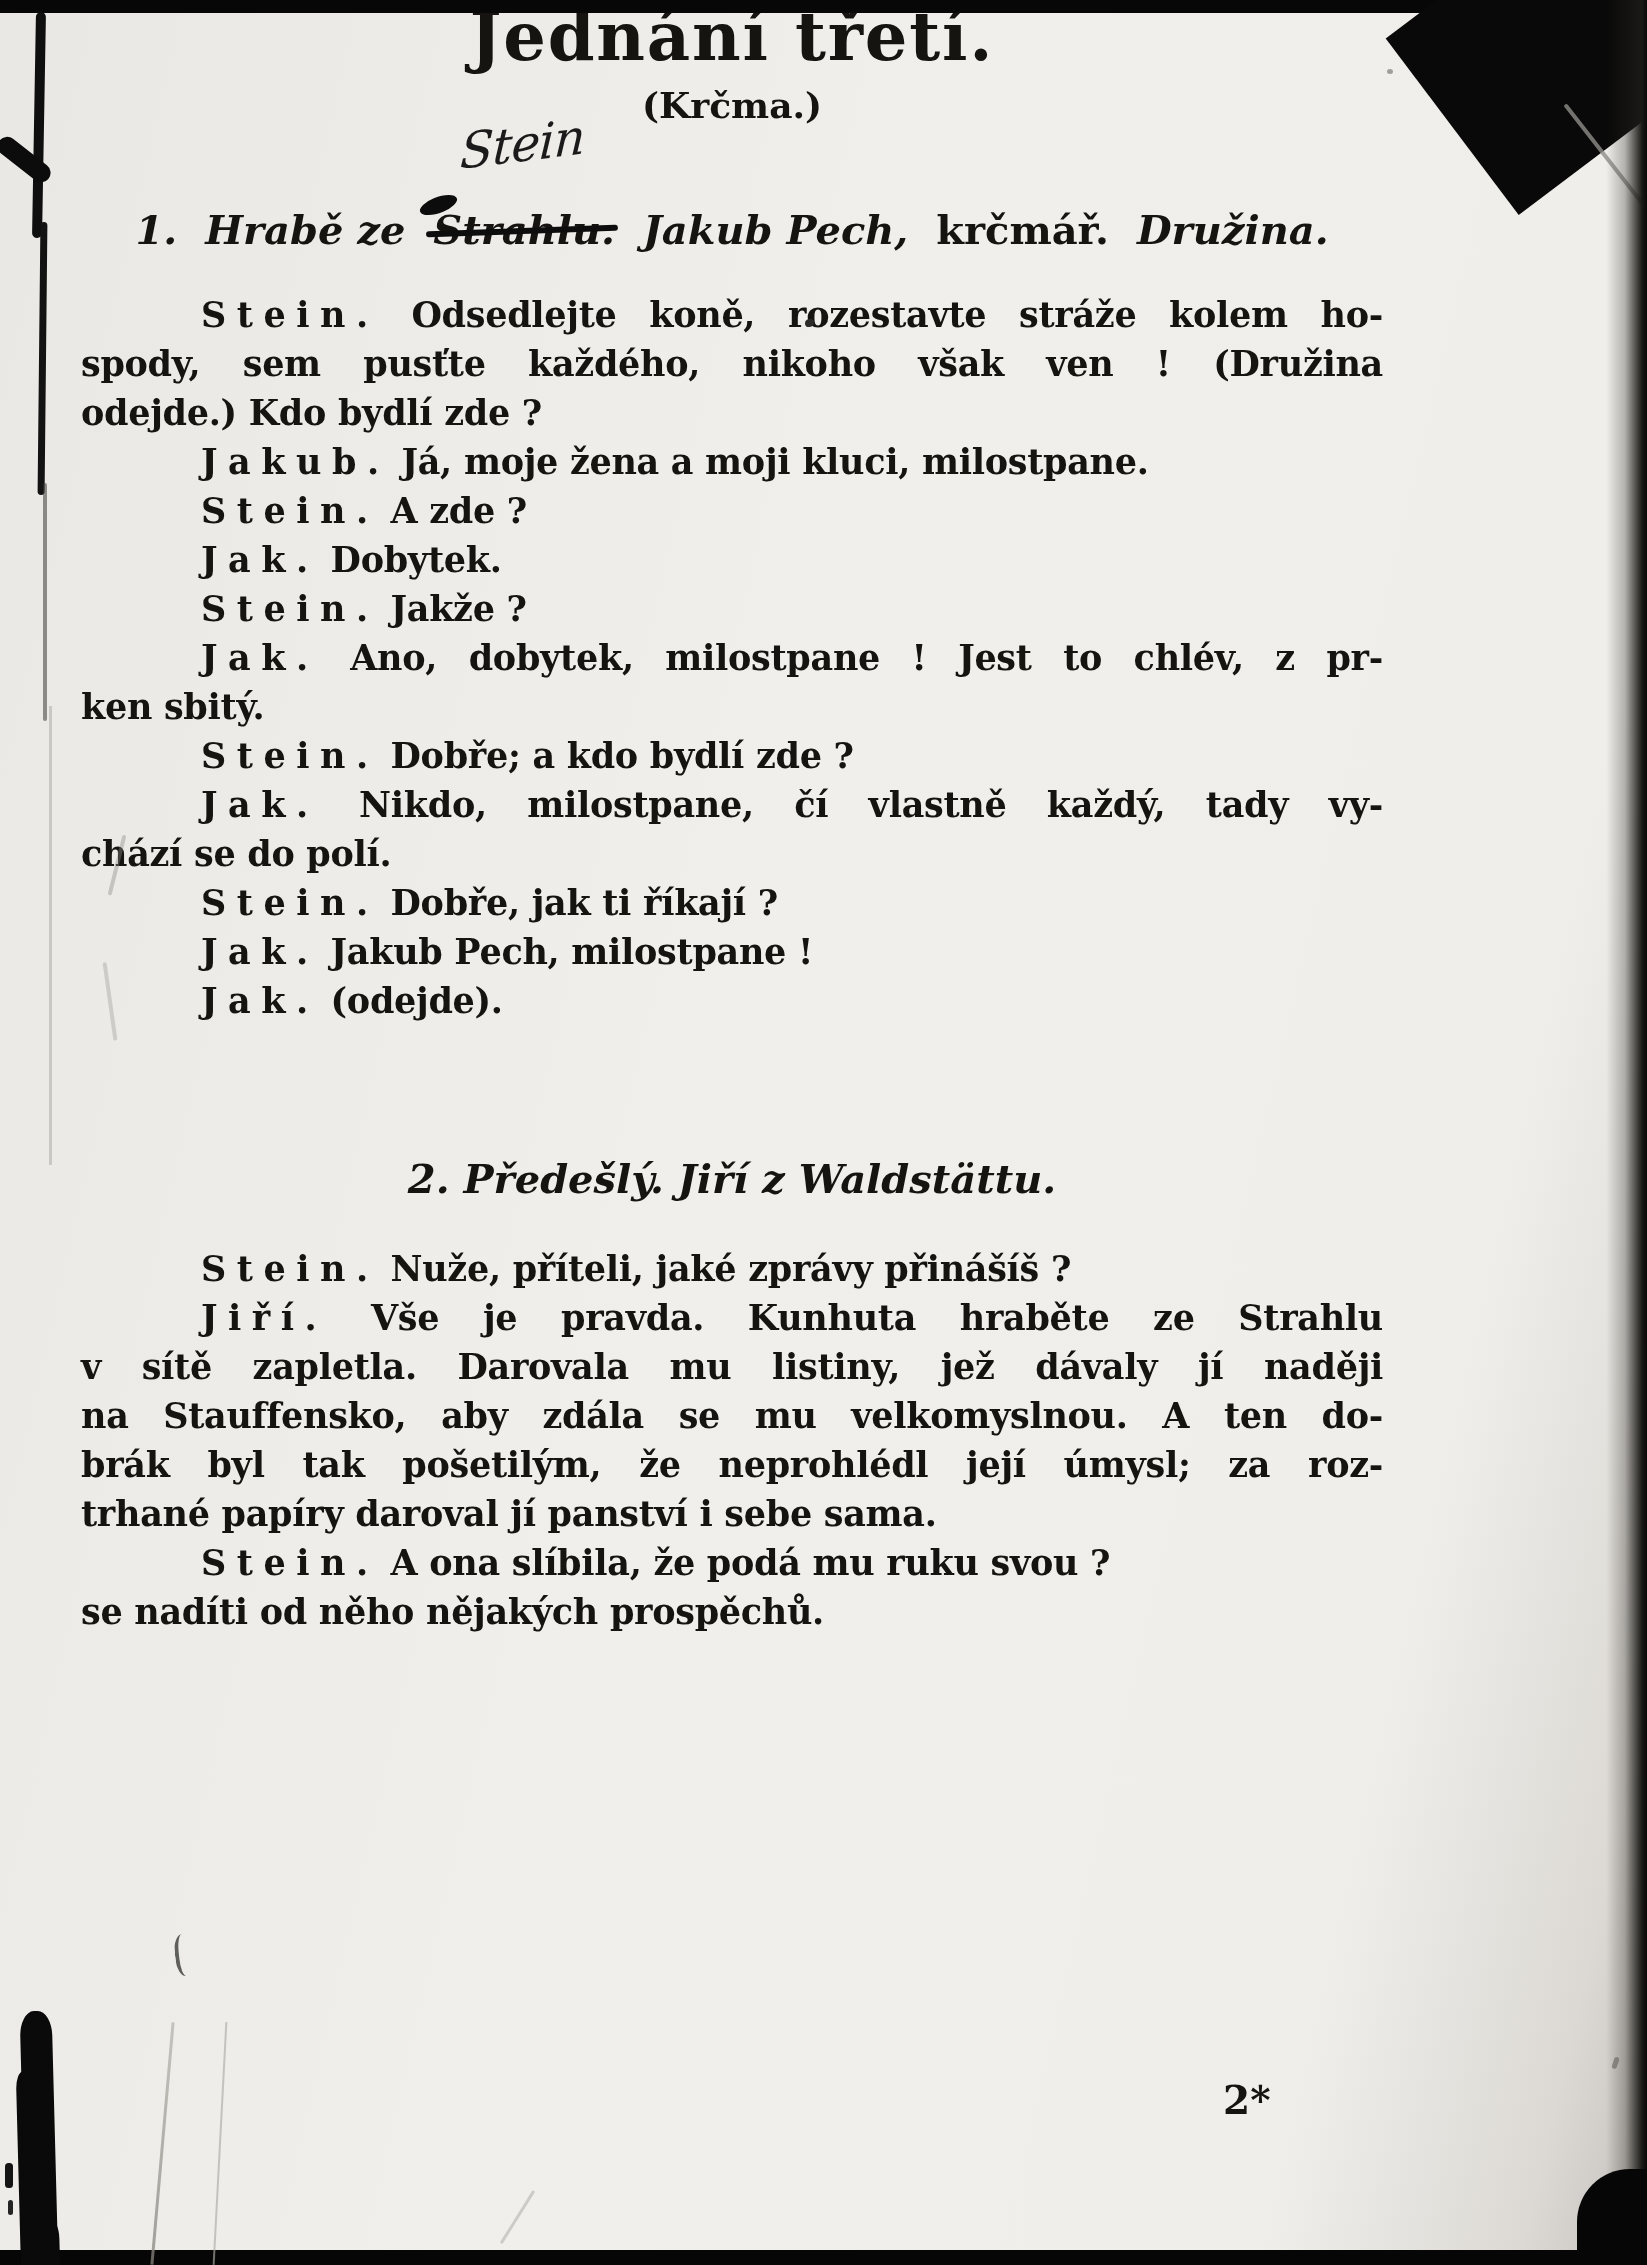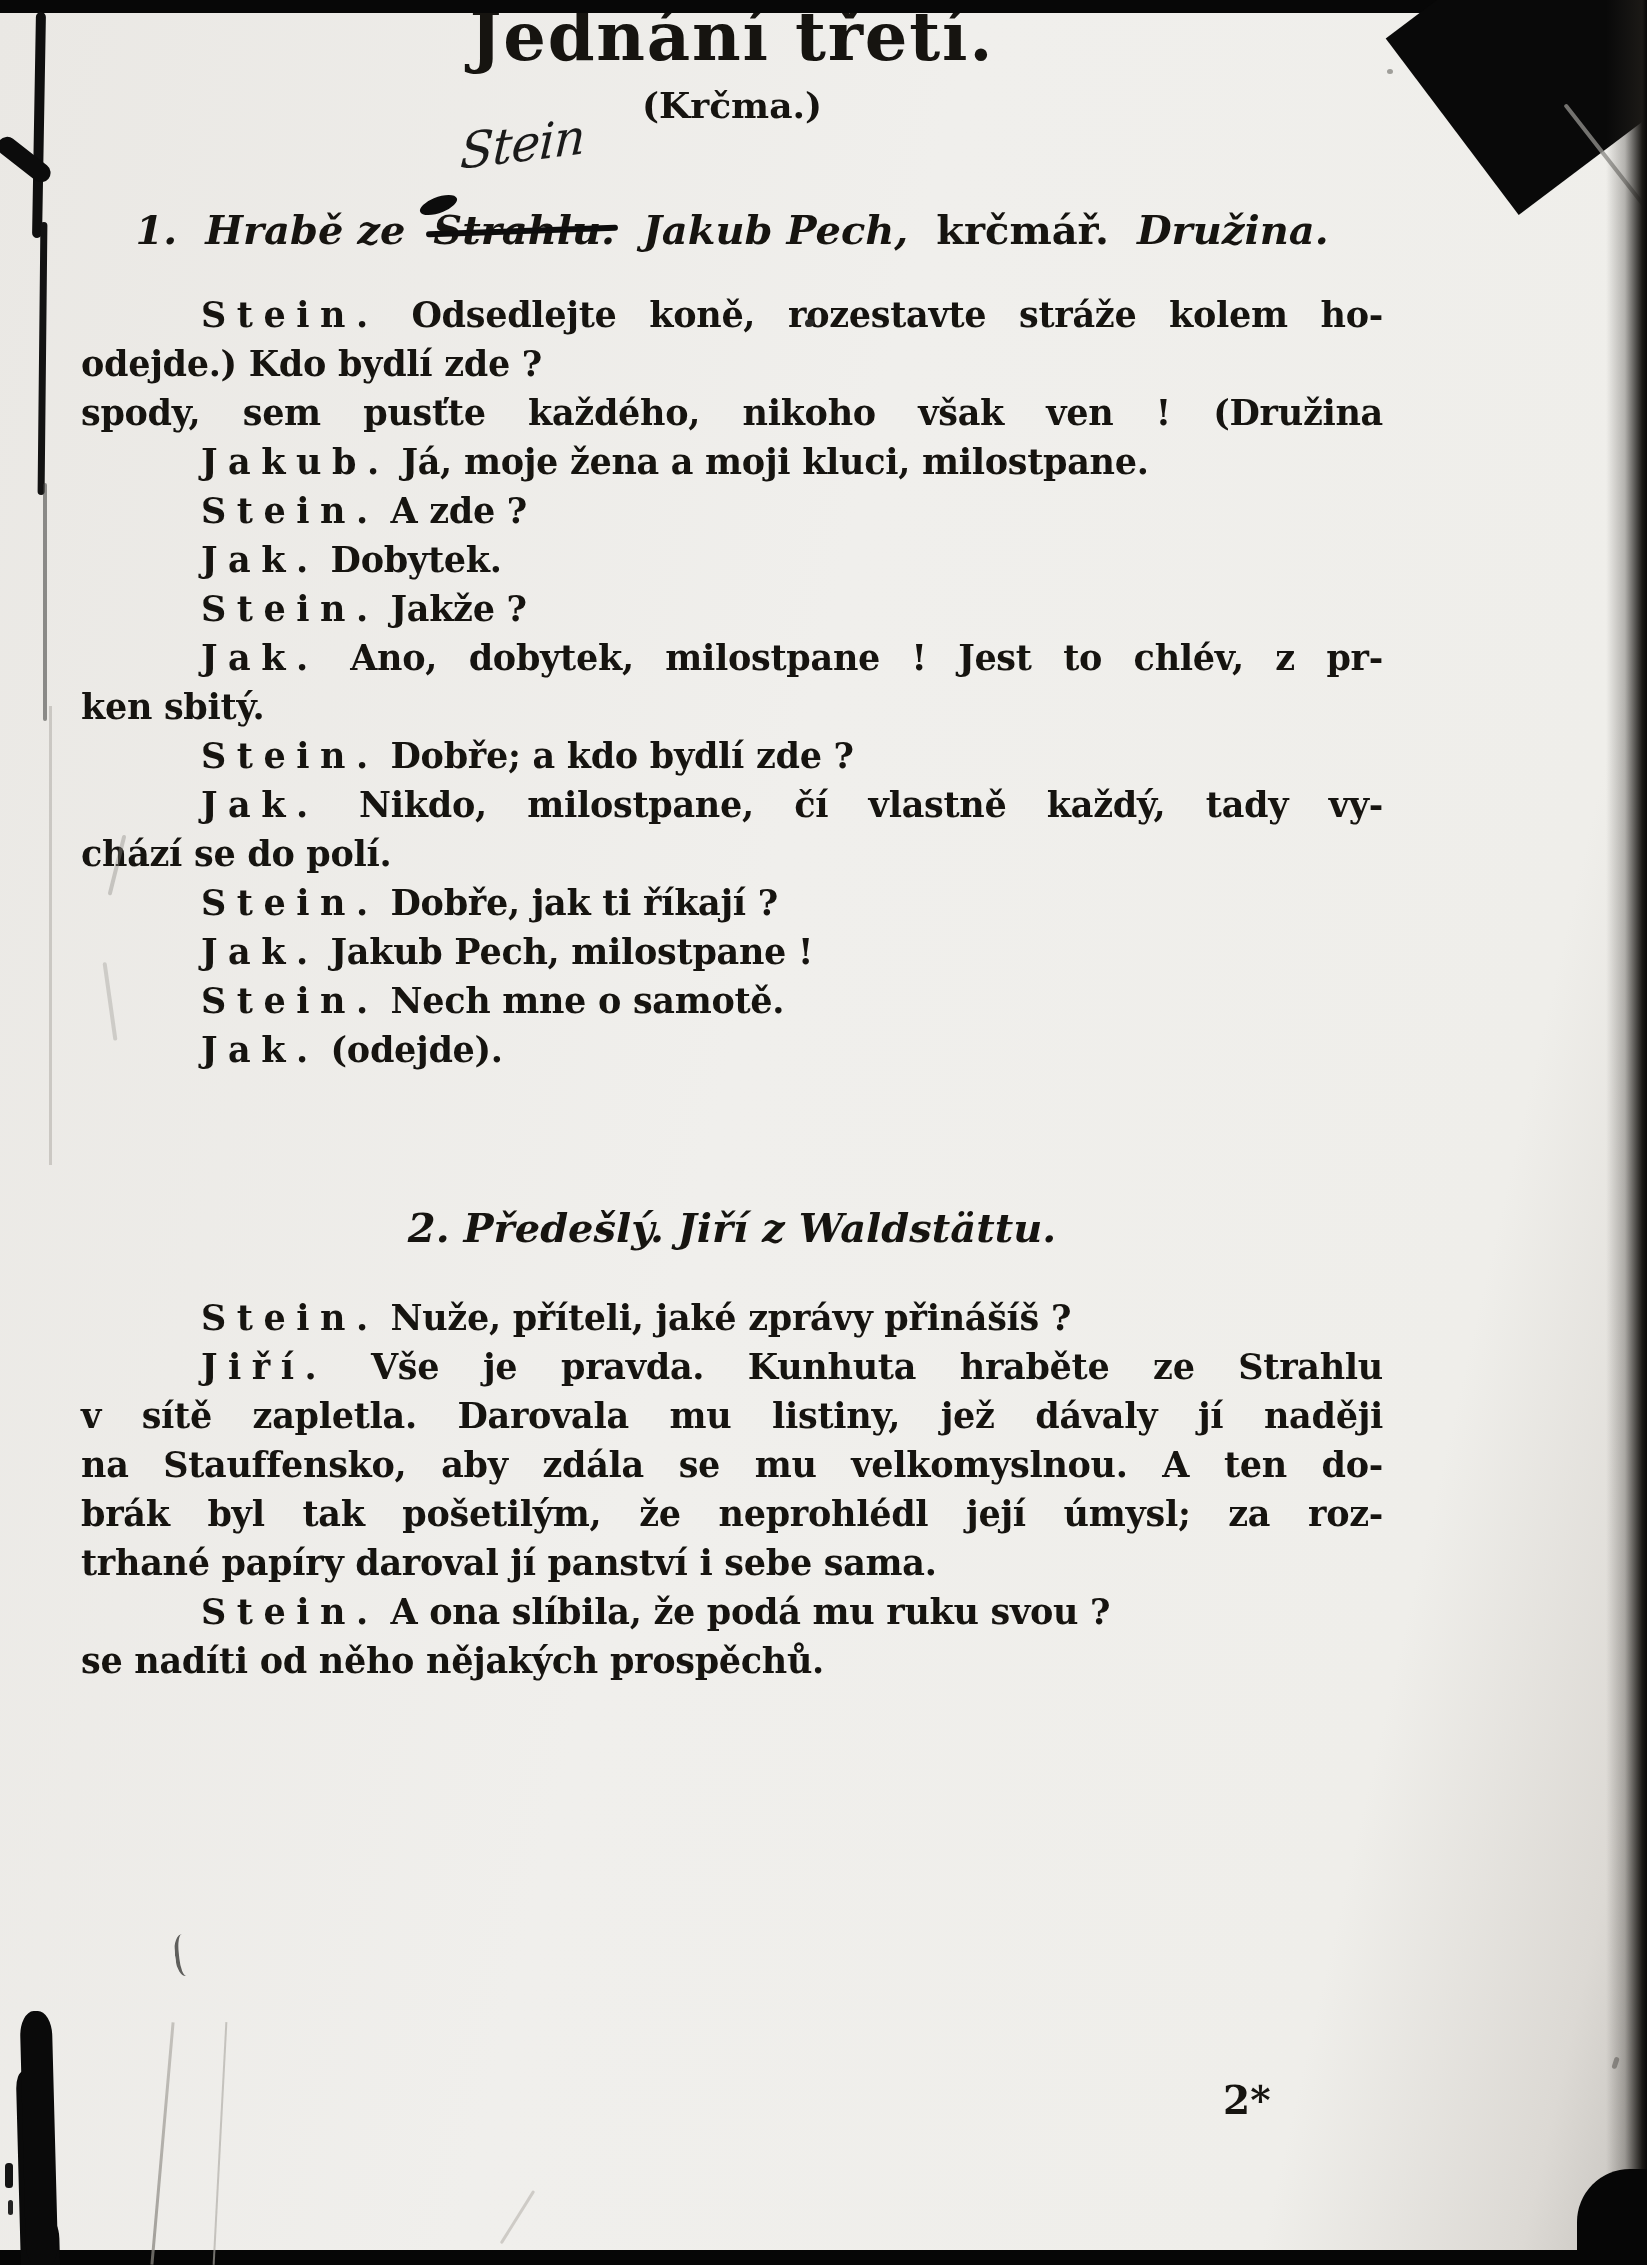--- a/index.html
+++ b/index.html
@@ -81,34 +81,33 @@
       <span class="part">1.</span>
       <span class="part">Hrabě ze</span>
       <span class="part struck">Strahlu.</span>
       <span class="part">Jakub Pech,</span>
       <span class="part upright">krčmář.</span>
       <span class="part">Družina.</span>
     </div>
 
     <div class="body-block b1">
         <div class="tline indent just"><span class="speaker">Stein.</span> <span>Odsedlejte koně, rozestavte stráže kolem ho-</span></div>
+        <div class="tline just"><span>spody, sem pusťte každého, nikoho však ven ! (Družina</span></div>
         <div class="tline"><span>odejde.) Kdo bydlí zde ?</span></div>
-        <div class="tline just"><span>spody, sem pusťte každého, nikoho však ven ! (Družina</span></div>
         <div class="tline indent"><span class="speaker">Jakub.</span> <span>Já, moje žena a moji kluci, milostpane.</span></div>
         <div class="tline indent"><span class="speaker">Stein.</span> <span>A zde ?</span></div>
         <div class="tline indent"><span class="speaker">Jak.</span> <span>Dobytek.</span></div>
         <div class="tline indent"><span class="speaker">Stein.</span> <span>Jakže ?</span></div>
         <div class="tline indent just"><span class="speaker">Jak.</span> <span>Ano, dobytek, milostpane !  Jest to chlév, z pr-</span></div>
         <div class="tline"><span>ken sbitý.</span></div>
         <div class="tline indent"><span class="speaker">Stein.</span> <span>Dobře; a kdo bydlí zde ?</span></div>
         <div class="tline indent just"><span class="speaker">Jak.</span> <span>Nikdo, milostpane, čí vlastně každý, tady vy-</span></div>
         <div class="tline"><span>chází se do polí.</span></div>
         <div class="tline indent"><span class="speaker">Stein.</span> <span>Dobře, jak ti říkají ?</span></div>
         <div class="tline indent"><span class="speaker">Jak.</span> <span>Jakub Pech, milostpane !</span></div>
-        <div class="tline indent"><span class="speaker">Stein.</span> <span>Nech mne o samotě.</span></div>
         <div class="tline indent"><span class="speaker">Jak.</span> <span>(odejde).</span></div>
       </div>
 
     <div class="scene-heading sh2">2. Předešlý. Jiří z Waldstättu.</div>
 
     <div class="body-block b2">
         <div class="tline indent"><span class="speaker">Stein.</span> <span>Nuže, příteli, jaké zprávy přinášíš ?</span></div>
         <div class="tline indent just"><span class="speaker">Jiří.</span> <span>Vše je pravda.  Kunhuta hraběte ze Strahlu</span></div>
         <div class="tline just"><span>v sítě zapletla.  Darovala mu listiny, jež dávaly jí naději</span></div>
         <div class="tline just"><span>na Stauffensko, aby zdála se mu velkomyslnou.  A ten do-</span></div>

